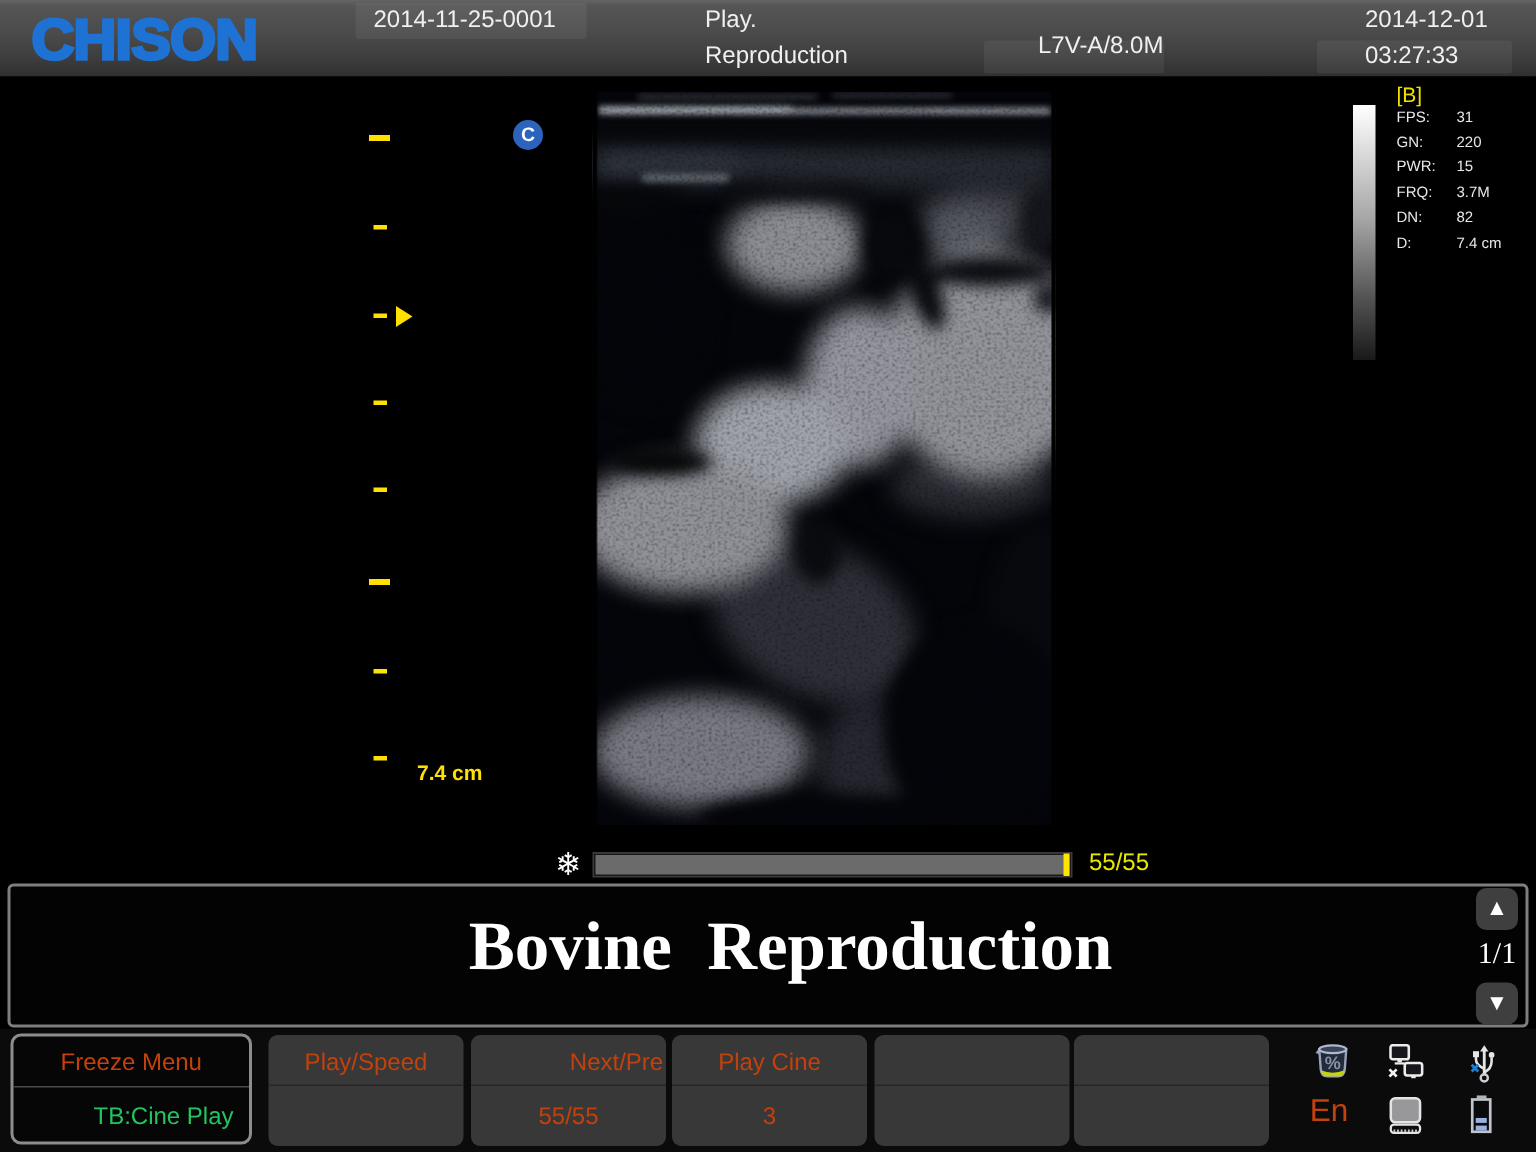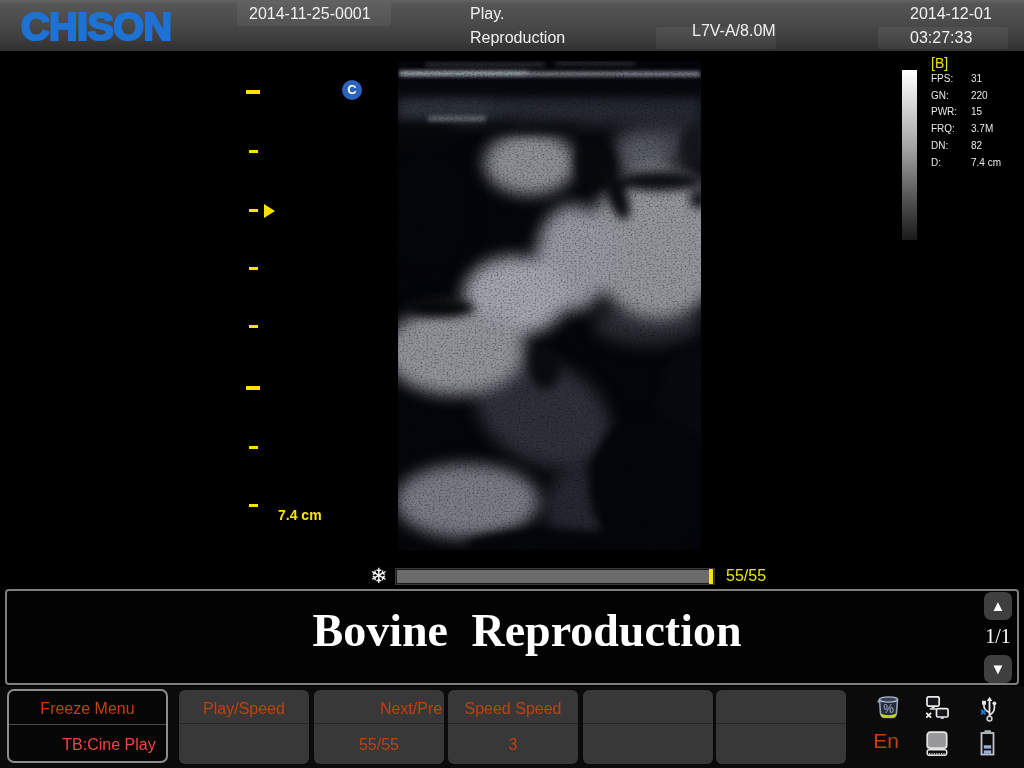--- a/index.html
+++ b/index.html
@@ -178,41 +178,41 @@
   <div class="abs" id="btitle">Bovine Reproduction</div>
   <div class="arrbtn" style="top:592px;">▲</div>
   <div class="abs" id="pageno">1/1</div>
   <div class="arrbtn" style="top:655px;">▼</div>
 
   <div class="abs" id="toolbar"></div>
   <div class="abs" id="freeze">
       <div class="divl"></div>
     </div>
   <div class="blab" style="left:7px;top:700px;width:161px;">Freeze Menu</div>
-  <div class="blab" style="left:7px;top:736px;width:161px;color:#ef4444;padding-left:43px;">TB:Cine Play</div>
+  <div class="blab" style="left:7px;top:736px;width:161px;color:#22c55e;padding-left:43px;">TB:Cine Play</div>
 
   <div class="fbtn" style="left:179px;">
       <div class="divl"></div>
     </div>
   <div class="fbtn" style="left:314px;">
       <div class="divl"></div>
     </div>
   <div class="fbtn" style="left:448px;">
       <div class="divl"></div>
     </div>
   <div class="fbtn" style="left:583px;">
       <div class="divl"></div>
     </div>
   <div class="fbtn" style="left:716px;">
       <div class="divl"></div>
     </div>
   <div class="blab" style="left:179px;top:700px;width:130px;">Play/Speed</div>
   <div class="blab" style="left:314px;top:700px;width:130px;margin-left:32px;">Next/Pre</div>
   <div class="blab" style="left:314px;top:736px;width:130px;">55/55</div>
-  <div class="blab" style="left:448px;top:700px;width:130px;">Speed Speed</div>
+  <div class="blab" style="left:448px;top:700px;width:130px;">Play Cine</div>
   <div class="blab" style="left:448px;top:736px;width:130px;">3</div>
 
   <div class="abs" style="left:874px;top:696px;">
     <svg width="150" height="70" viewBox="0 0 150 70">
 
       <g>
         <path d="M6 2 L3 6 L6 7 Z" fill="#9aa4bc"></path>
         <path d="M5.5 3.5 L6.5 17 Q7 21.5 11 21.5 L18 21.5 Q22 21.5 22.5 17 L23.5 3.5 Z" fill="#232a3c" stroke="#98a2ba" stroke-width="1.6"></path>
         <path d="M6.6 17.5 Q7.2 21.5 11 21.5 L18 21.5 Q21.8 21.5 22.4 17.5 Q14.5 20.8 6.6 17.5 Z" fill="#c6d40a"></path>
         <ellipse cx="14.5" cy="3.5" rx="9" ry="2.6" fill="#3a4256" stroke="#aeb8d0" stroke-width="1.4"></ellipse>

